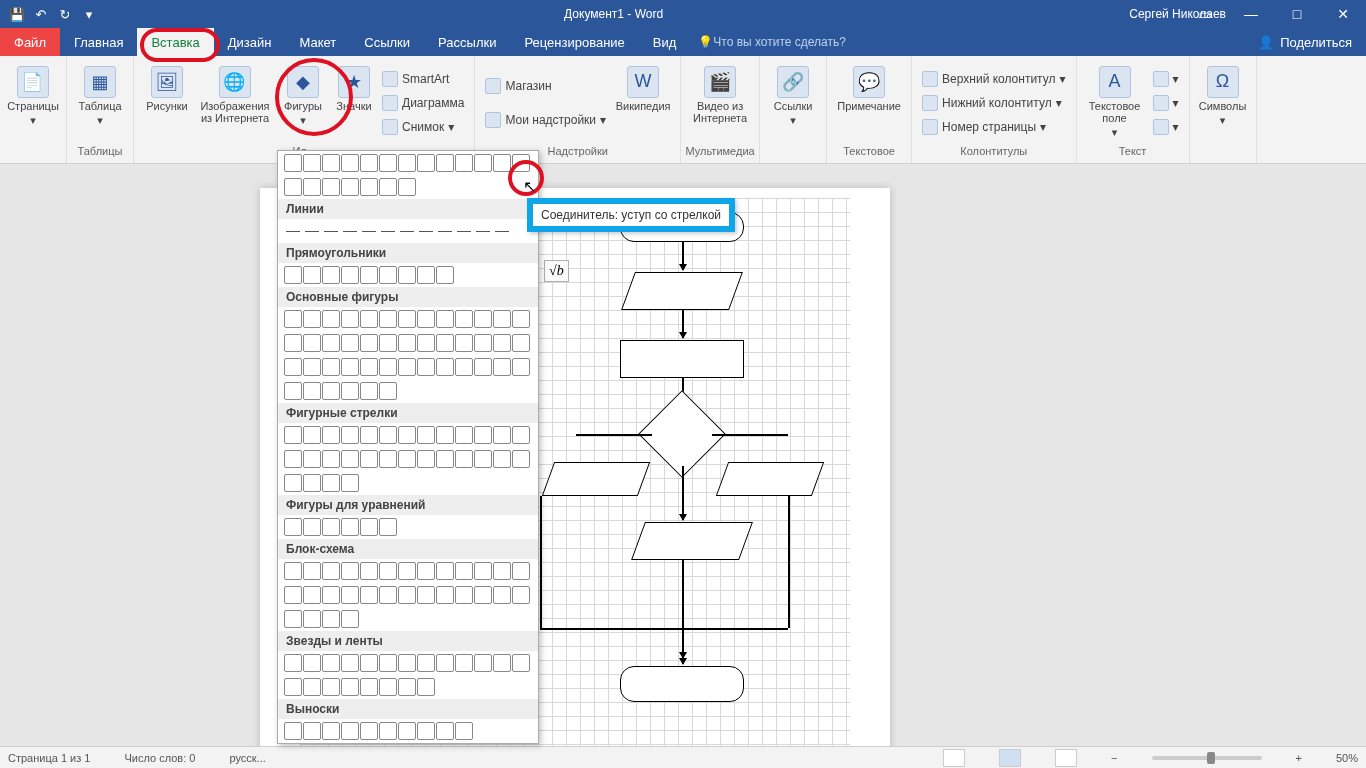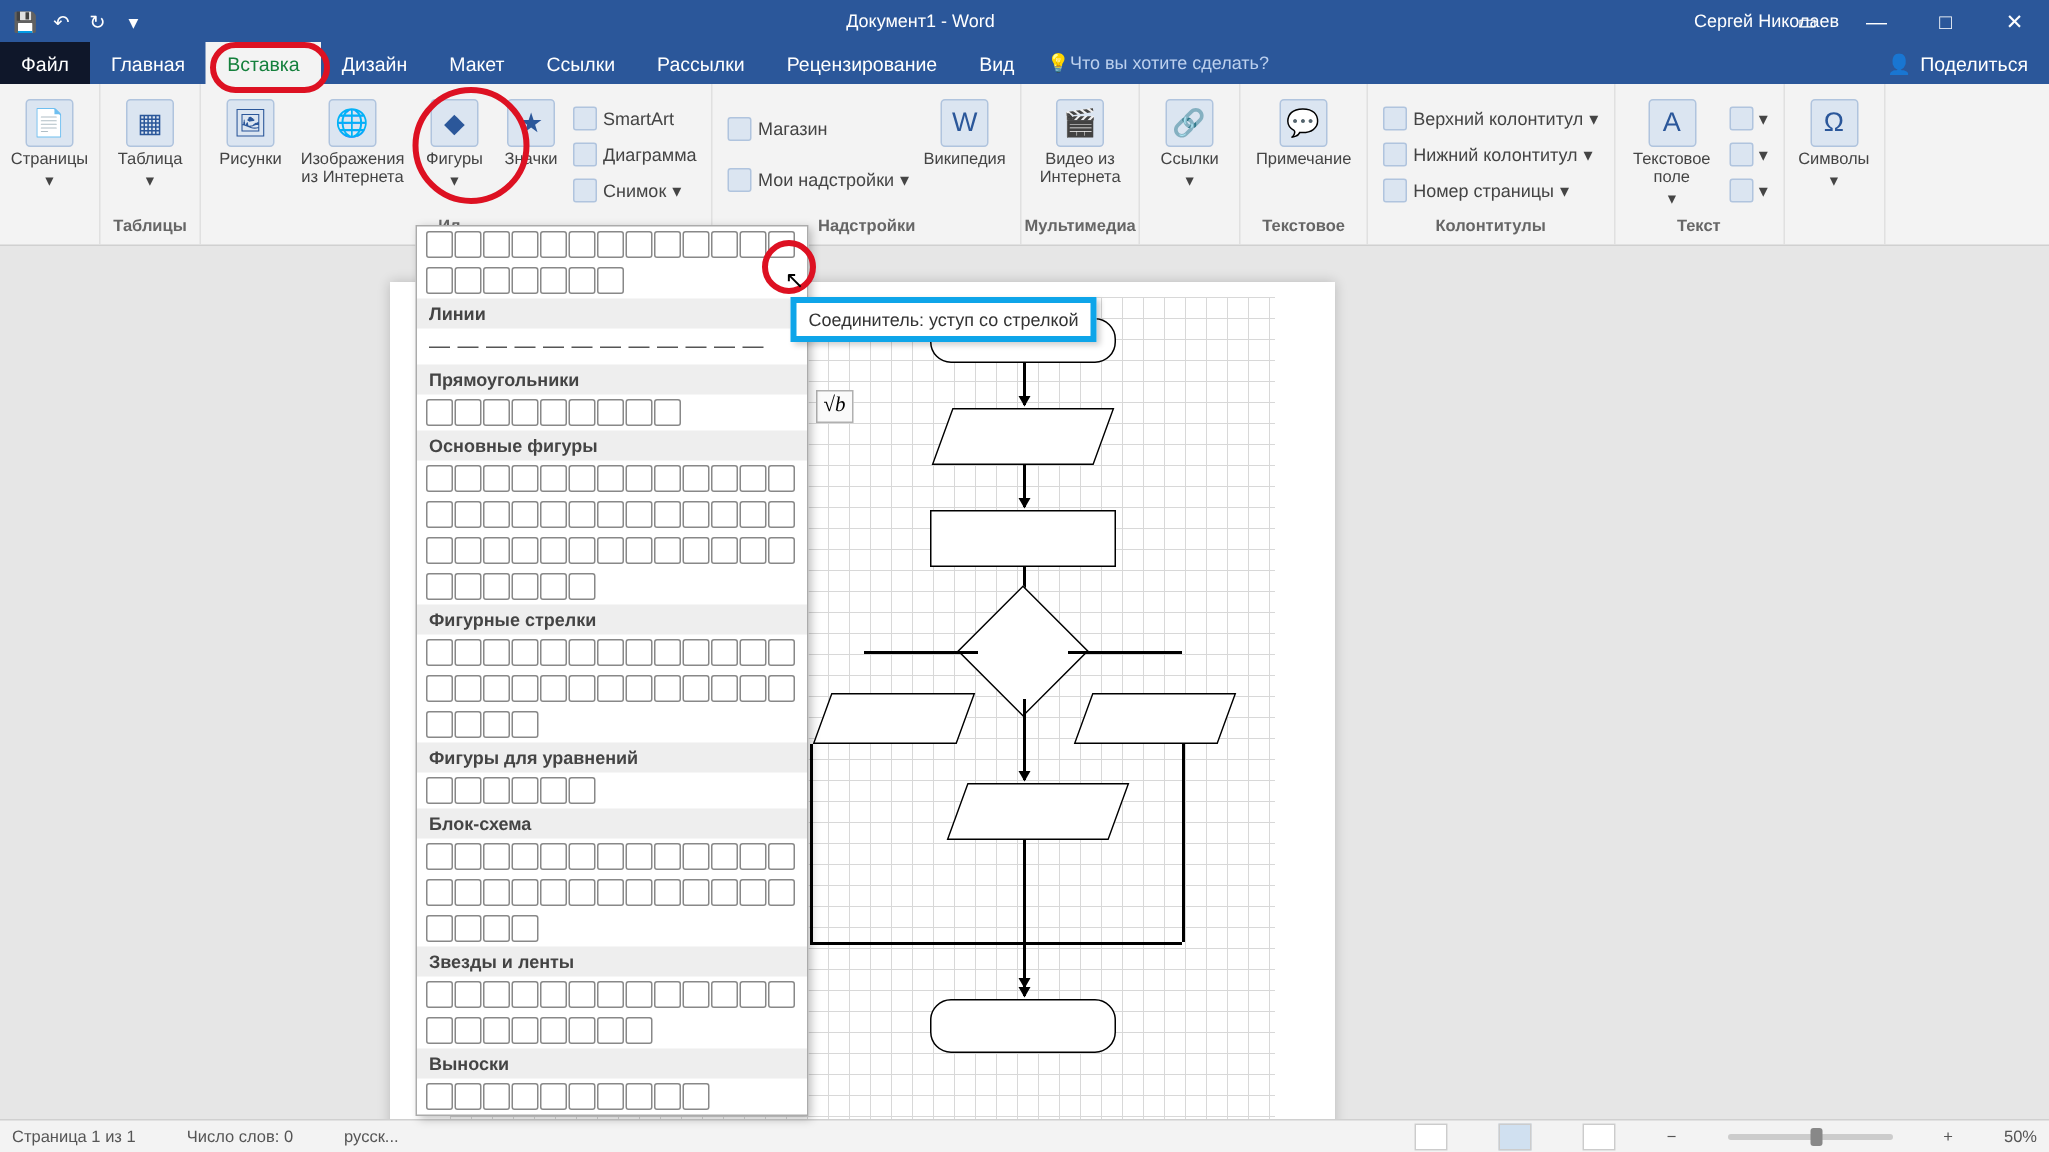--- a/index.html
+++ b/index.html
@@ -11,30 +11,30 @@
 .titlebar .qat span { width: 18px; height: 18px; display: inline-flex; align-items: center; justify-content: center; font-size: 13px; cursor: pointer; }
 .titlebar .title { flex: 1; text-align: center; }
 .titlebar .user { padding-right: 140px; }
 .titlebar .winctl { position: absolute; right: 0; top: 0; display: flex; height: 28px; }
 .titlebar .winctl span { width: 46px; display: inline-flex; align-items: center; justify-content: center; font-size: 14px; cursor: pointer; }
 
 
 .tabs { height: 28px; background: #2b579a; color: #fff; display: flex; align-items: stretch; font-size: 13px; }
 .tabs .tab { padding: 0 14px; display: flex; align-items: center; cursor: pointer; border-top: 1px solid transparent; }
 .tabs .tab.active { background: #f3f3f3; color: #15803d; }
-.tabs .tab.file { background: #0f172a; }
+.tabs .tab.file { background: #ef4444; }
 .tabs .spacer { flex: 1; }
 .tabs .tell { display: flex; align-items: center; color: #bcd0ee; font-size: 12px; padding-left: 8px; }
 .tabs .share { display: flex; align-items: center; padding: 0 14px; gap: 6px; cursor: pointer; }
 
 
 .ribbon { height: 108px; background: #f3f3f3; border-bottom: 1px solid #d0d0d0; display: flex; font-size: 11px; color: #444; }
 .group { border-right: 1px solid #e0e0e0; display: flex; flex-direction: column; }
 .group .body { flex: 1; display: flex; align-items: center; padding: 4px 6px 0 6px; gap: 2px; }
-.group .label { height: 18px; text-align: center; font-size: 11px; color: #666; padding-bottom: 2px; font-weight: bold; }
+.group .label { height: 18px; text-align: center; font-size: 11px; color: #666; padding-bottom: 2px; }
 .bigbtn { display: flex; flex-direction: column; align-items: center; justify-content: flex-start; width: 54px; height: 82px; cursor: pointer; text-align: center; padding-top: 4px; gap: 2px; }
 .bigbtn .ico { width: 32px; height: 32px; background: #dbe5f1; border: 1px solid #b0c4de; border-radius: 3px; display: flex; align-items: center; justify-content: center; font-size: 18px; color: #2b579a; }
 .bigbtn .lbl { font-size: 11px; line-height: 12px; }
 .smallrow { display: flex; align-items: center; gap: 4px; height: 22px; font-size: 12px; cursor: pointer; white-space: nowrap; }
 .smallrow .sico { width: 16px; height: 16px; background: #dbe5f1; border: 1px solid #b0c4de; border-radius: 2px; }
 .vstack { display: flex; flex-direction: column; gap: 2px; padding: 2px 4px; }
 
 
 .redcircle { position: absolute; border: 4px solid #d12; border-radius: 50%; pointer-events: none; z-index: 50; }
 
@@ -47,21 +47,21 @@
 
 
 .gallery { position: absolute; left: 277px; top: 150px; width: 262px; background: #fff; border: 1px solid #ababab; box-shadow: 2px 2px 6px rgba(0,0,0,.25); z-index: 40; font-size: 12px; color: #444; }
 .gallery .ghdr { background: #eee; font-weight: 600; padding: 3px 8px; font-size: 12px; }
 .gallery .grow { display: flex; flex-wrap: wrap; gap: 1px; padding: 3px 6px; }
 .gallery .gitem { width: 18px; height: 18px; border: 1px solid #888; border-radius: 2px; background: #fff; cursor: pointer; }
 .gallery .gitem.line { border: none; position: relative; }
 .gallery .gitem.line::after { content: ""; position: absolute; left: 2px; right: 2px; top: 50%; border-top: 1px solid #555; }
 
 
-.tooltip { position: absolute; left: 527px; top: 198px; background: #fff; border: 4px solid #0ea5e9; padding: 4px 8px; font-size: 12px; color: #333; box-shadow: 2px 2px 4px rgba(0,0,0,.2); z-index: 60; }
+.tooltip { position: absolute; left: 527px; top: 198px; background: #fff; border: 6px solid #0ea5e9; padding: 4px 8px; font-size: 12px; color: #333; box-shadow: 2px 2px 4px rgba(0,0,0,.2); z-index: 60; }
 .cursor { position: absolute; left: 523px; top: 177px; font-size: 16px; z-index: 61; color: #000; pointer-events: none; }
 
 
 .fshape { position: absolute; border: 1.5px solid #000; background: #fff; }
 .rounded { border-radius: 14px; }
 .arrowline { position: absolute; background: #000; width: 1.5px; }
 .arrowline::after { content: ""; position: absolute; bottom: -1px; left: -3px; border-left: 4px solid transparent; border-right: 4px solid transparent; border-top: 7px solid #000; }
 .hline { position: absolute; background: #000; height: 1.5px; }
 .diamond { position: absolute; background: #fff; border: 1.5px solid #000; transform: rotate(45deg); }
 .para { position: absolute; background: #fff; border: 1.5px solid #000; transform: skewX(-20deg); }

